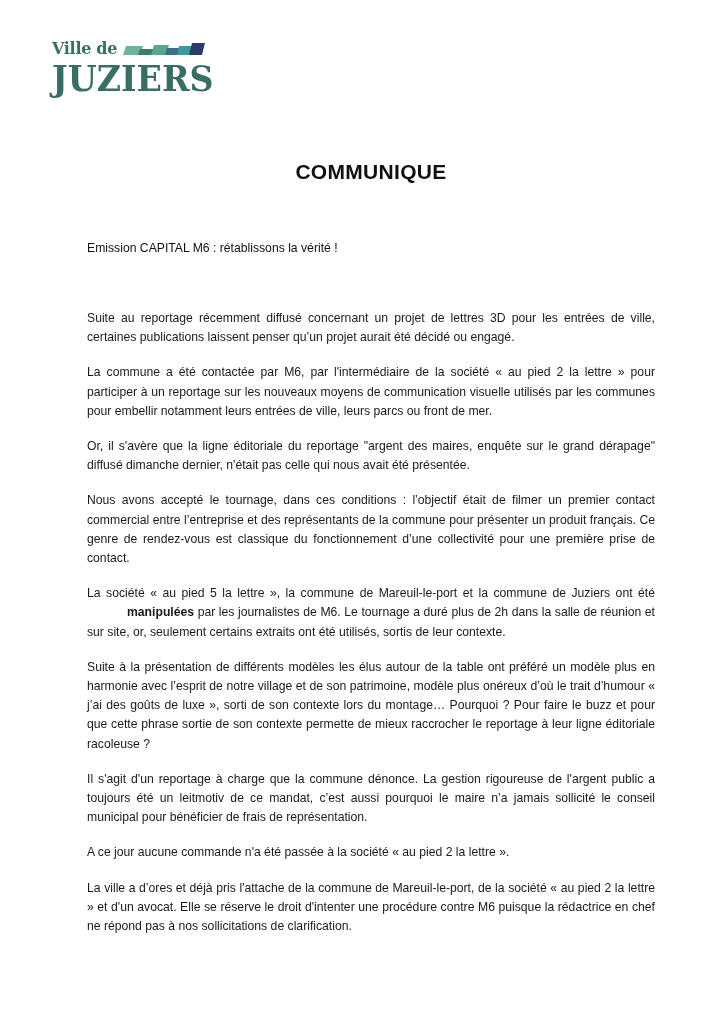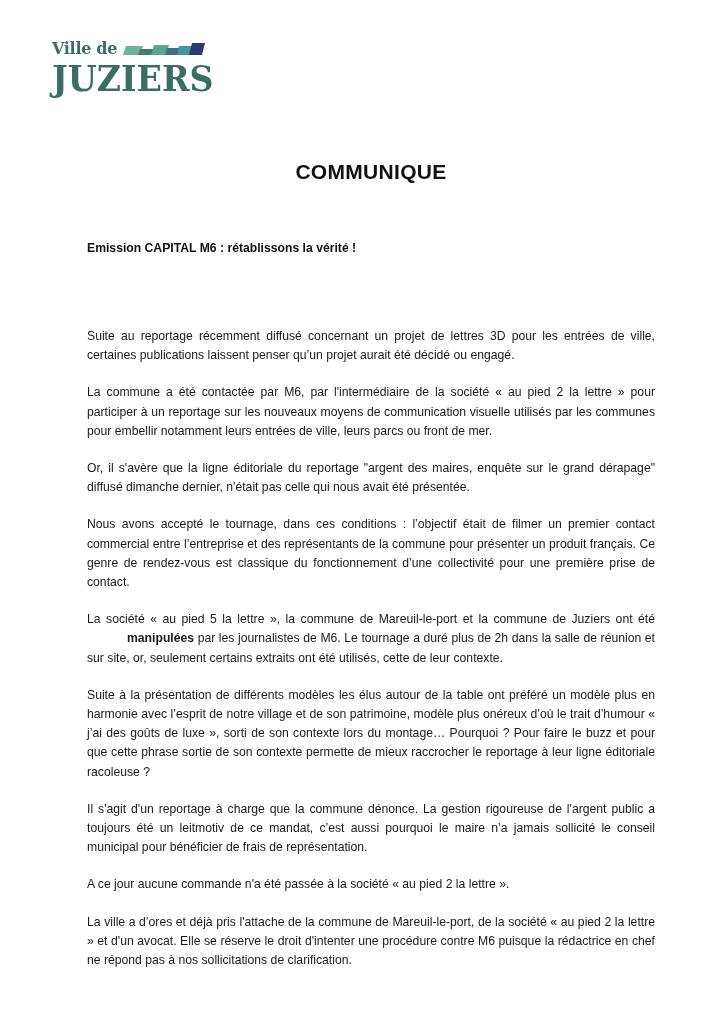--- a/index.html
+++ b/index.html
@@ -61,35 +61,35 @@
       text-align: center;
       font-weight: bold;
       font-size: 21px;
       letter-spacing: 0.3px;
       color: #111;
     }
     .subject {
       position: absolute;
       left: 87px;
       top: 241px;
-      font-weight: bold;
+      font-weight: normal;
       font-size: 12.2px;
       color: #111;
     }
     .body {
       position: absolute;
       left: 87px;
       top: 309px;
       width: 568px;
       font-size: 12.2px;
       line-height: 19.2px;
       color: #1a1a1a;
     }
     .body p {
-      margin: 18px 0 16px 0;
+      margin: 0 0 16px 0;
       text-align: justify;
     }
     .body p.bold {
       font-weight: bold;
     }
     .body p.left {
       text-align: left;
     }
     .strong {
       font-weight: bold;
@@ -114,18 +114,18 @@
 
 <div class="title">COMMUNIQUE</div>
 
 <div class="subject">Emission CAPITAL M6 : rétablissons la vérité !</div>
 
 <div class="body">
   <p>Suite au reportage récemment diffusé concernant un projet de lettres 3D pour les entrées de ville, certaines publications laissent penser qu’un projet aurait été décidé ou engagé.</p>
   <p>La commune a été contactée par M6, par l'intermédiaire de la société « au pied 2 la lettre » pour participer à un reportage sur les nouveaux moyens de communication visuelle utilisés par les communes pour embellir notamment leurs entrées de ville, leurs parcs ou front de mer.</p>
   <p>Or, il s'avère que la ligne éditoriale du reportage "argent des maires, enquête sur le grand dérapage" diffusé dimanche dernier, n'était pas celle qui nous avait été présentée.</p>
   <p>Nous avons accepté le tournage, dans ces conditions : l’objectif était de filmer un premier contact commercial entre l’entreprise et des représentants de la commune pour présenter un produit français. Ce genre de rendez-vous est classique du fonctionnement d’une collectivité pour une première prise de contact.</p>
-  <p><span>La société « au pied 5 la lettre », la commune de Mareuil-le-port et la commune de Juziers ont été </span><span class="strong">manipulées</span><span> par les journalistes de M6. Le tournage a duré plus de 2h dans la salle de réunion et sur site, or, seulement certains extraits ont été utilisés, cette de leur contexte.</span></p>
+  <p><span>La société « au pied 5 la lettre », la commune de Mareuil-le-port et la commune de Juziers ont été </span><span class="strong">manipulées</span><span> par les journalistes de M6. Le tournage a duré plus de 2h dans la salle de réunion et sur site, or, seulement certains extraits ont été utilisés, sortis de leur contexte.</span></p>
   <p>Suite à la présentation de différents modèles les élus autour de la table ont préféré un modèle plus en harmonie avec l’esprit de notre village et de son patrimoine, modèle plus onéreux d’où le trait d’humour « j’ai des goûts de luxe », sorti de son contexte lors du montage… Pourquoi ? Pour faire le buzz et pour que cette phrase sortie de son contexte permette de mieux raccrocher le reportage à leur ligne éditoriale racoleuse ?</p>
   <p>Il s'agit d'un reportage à charge que la commune dénonce. La gestion rigoureuse de l'argent public a toujours été un leitmotiv de ce mandat, c’est aussi pourquoi le maire n’a jamais sollicité le conseil municipal pour bénéficier de frais de représentation.</p>
   <p class="left">A ce jour aucune commande n'a été passée à la société « au pied 2 la lettre ».</p>
   <p>La ville a d’ores et déjà pris l'attache de la commune de Mareuil-le-port, de la société « au pied 2 la lettre » et d'un avocat. Elle se réserve le droit d'intenter une procédure contre M6 puisque la rédactrice en chef ne répond pas à nos sollicitations de clarification.</p>
 </div>
 
 </body></html>

